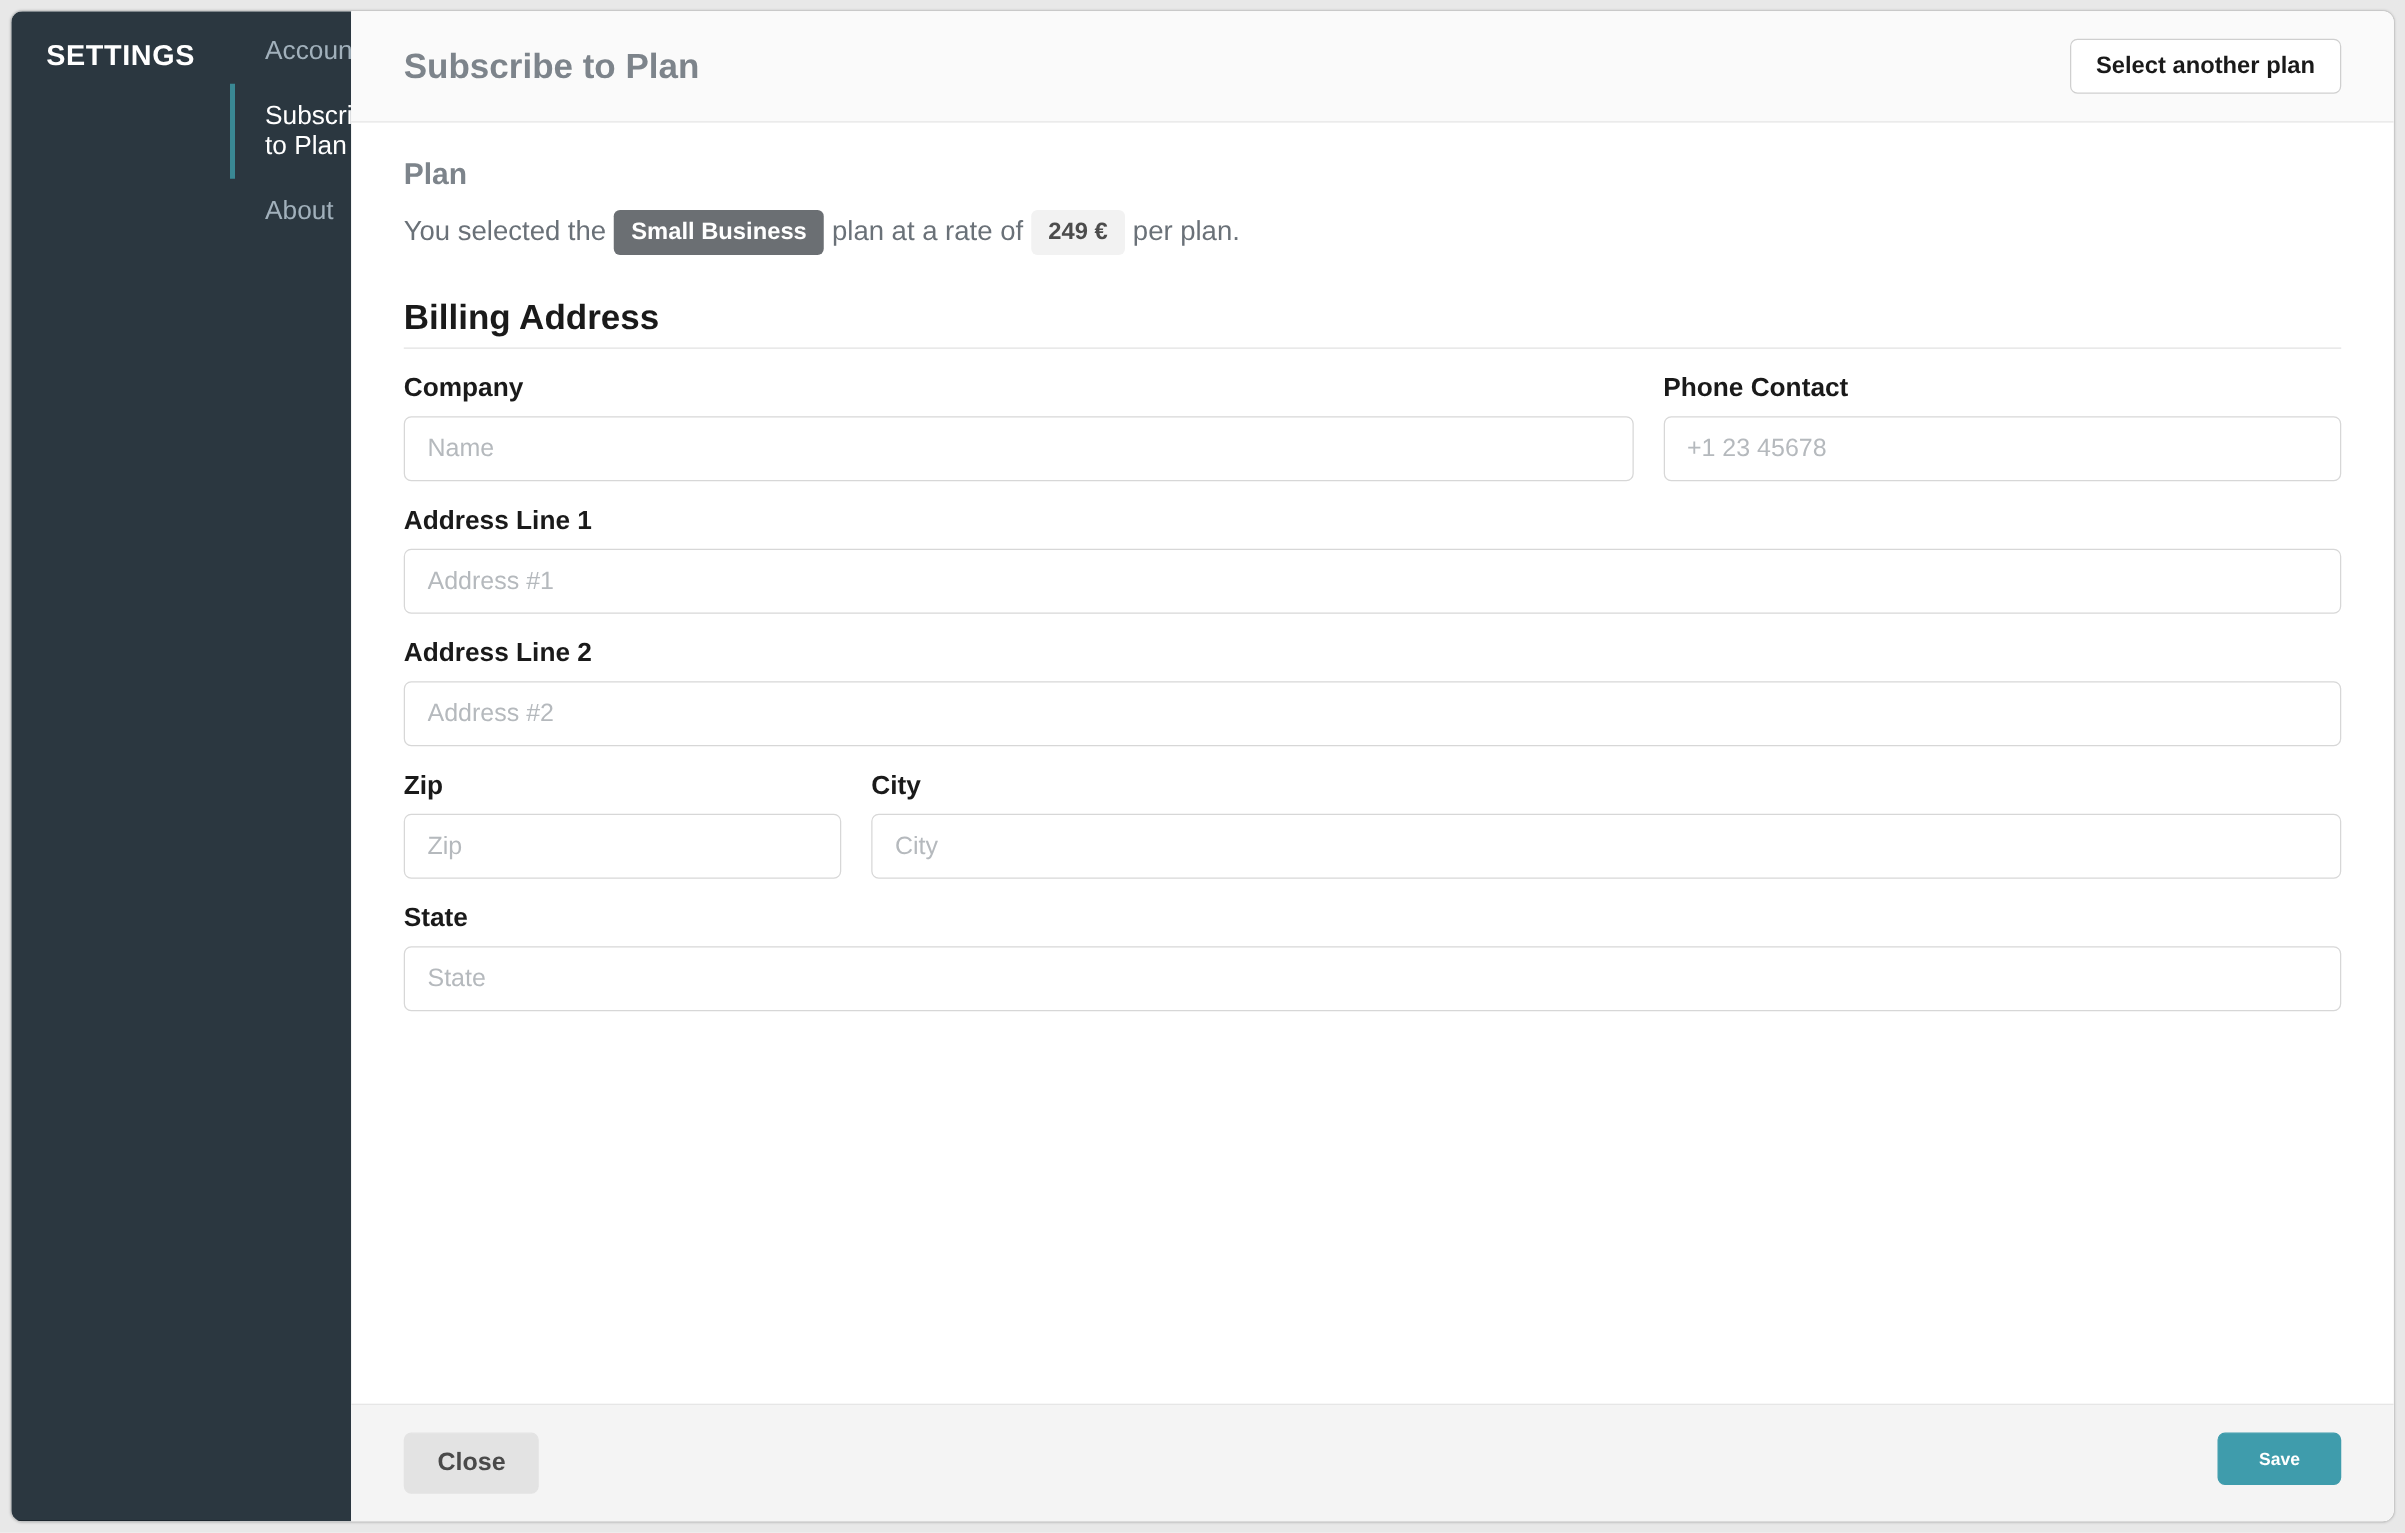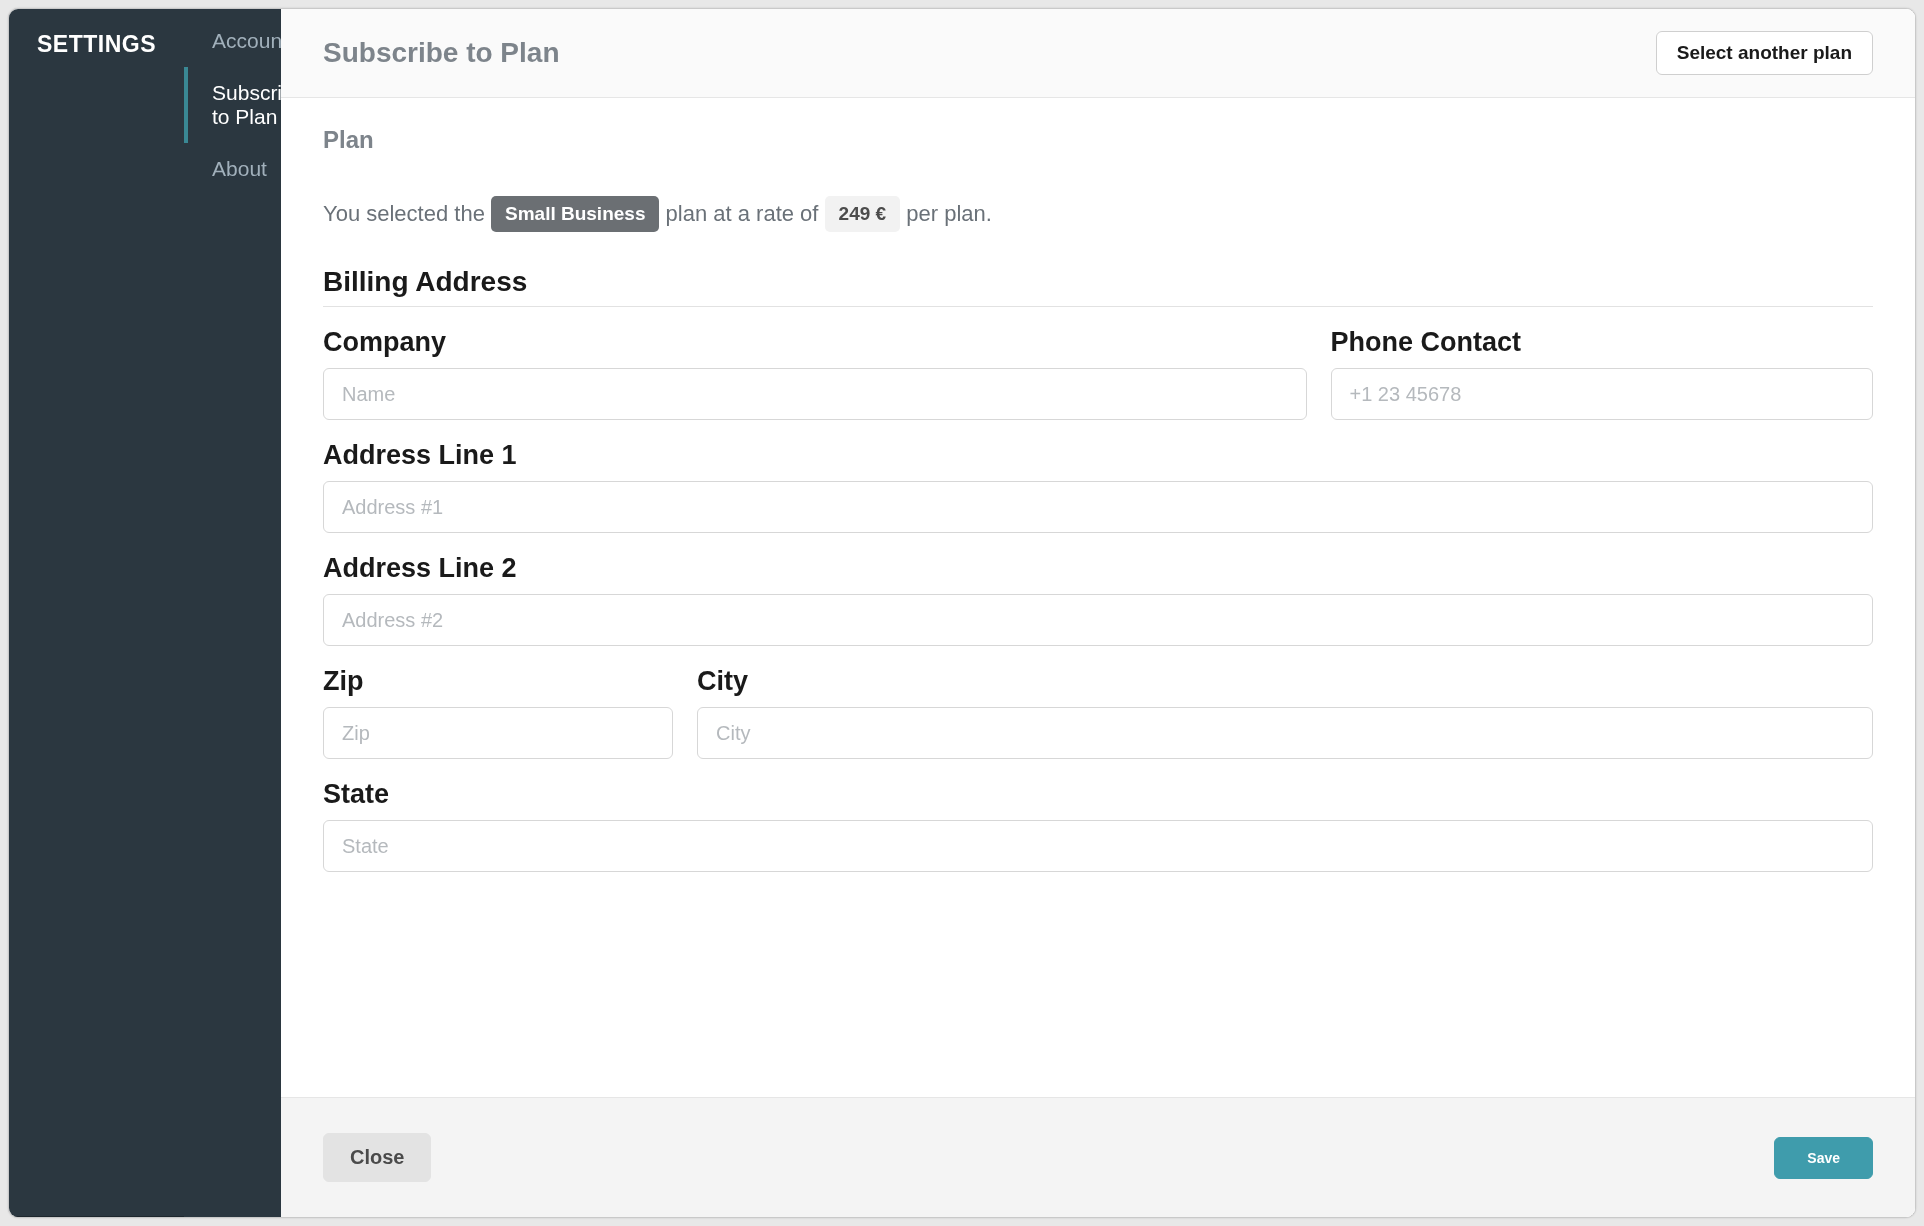--- a/index.html
+++ b/index.html
@@ -111,21 +111,20 @@
   }
   .tag-dark {
     display: inline-block;
     background: #6b6f73;
     color: #ffffff;
     font-weight: 700;
     font-size: 19px;
     padding: 7px 14px;
     border-radius: 5px;
     vertical-align: 1px;
-    margin-top: 28px;
   }
   .tag-light {
     display: inline-block;
     background: #f2f2f2;
     color: #4c4c4c;
     font-weight: 700;
     font-size: 19px;
     padding: 7px 14px;
     border-radius: 5px;
     vertical-align: 1px;
@@ -144,21 +143,21 @@
     display: flex;
     gap: 24px;
     margin-bottom: 20px;
   }
   .form-col { display: flex; flex-direction: column; }
   .col-grow { flex: 1 1 0; }
   .col-35 { flex: 0 0 35%; }
   .col-zip { flex: 0 0 350px; }
 
   .field-label {
-    font-size: 27px;
+    font-size: 21px;
     font-weight: 700;
     color: #1a1a1a;
     margin-bottom: 10px;
   }
   .text-input {
     width: 100%;
     height: 52px;
     border: 1px solid #d7d7d7;
     border-radius: 6px;
     padding: 0 18px;
@@ -166,23 +165,23 @@
     color: #c2410c;
     background: #fff;
   }
   .text-input::placeholder { color: #b5b9bd; }
 
   
   .main-footer {
     flex: 0 0 auto;
     background: #f4f4f4;
     border-top: 1px solid #e6e6e6;
-    padding: 35px 42px;
-    display: flex;
-    align-items: center;
+    padding: 22px 42px;
+    display: flex;
+    align-items: flex-start;
     justify-content: space-between;
   }
   .btn-muted {
     background: #e3e3e3;
     border: 1px solid #e3e3e3;
     color: #4a4a4a;
     font-weight: 700;
     font-size: 20px;
     padding: 12px 26px;
     border-radius: 6px;

